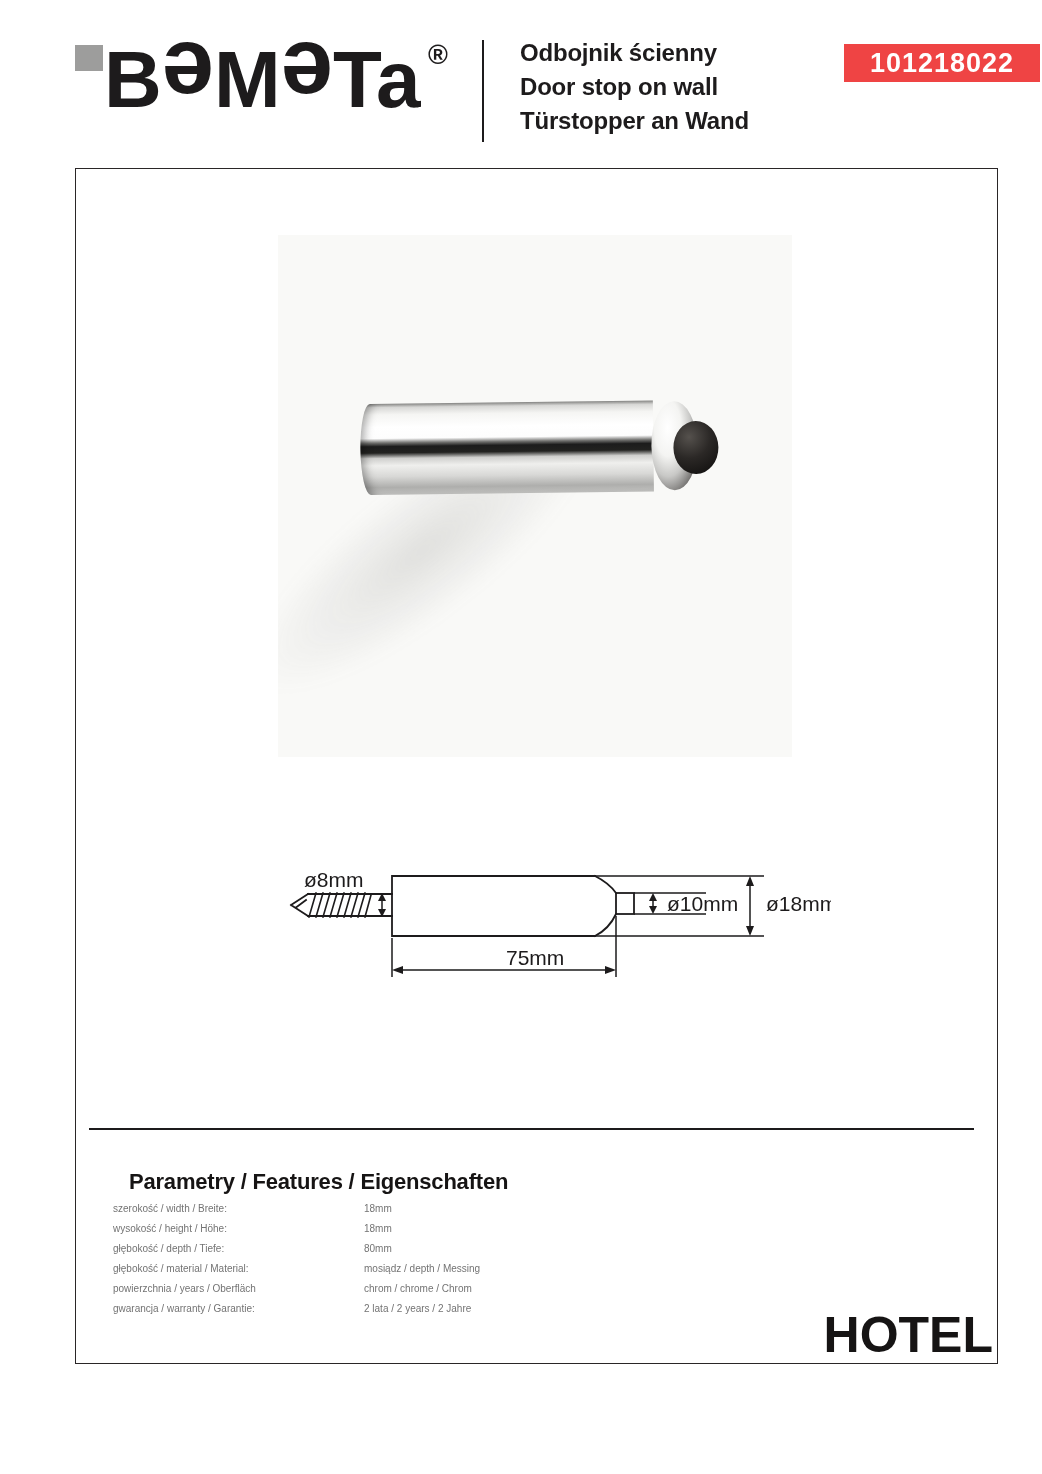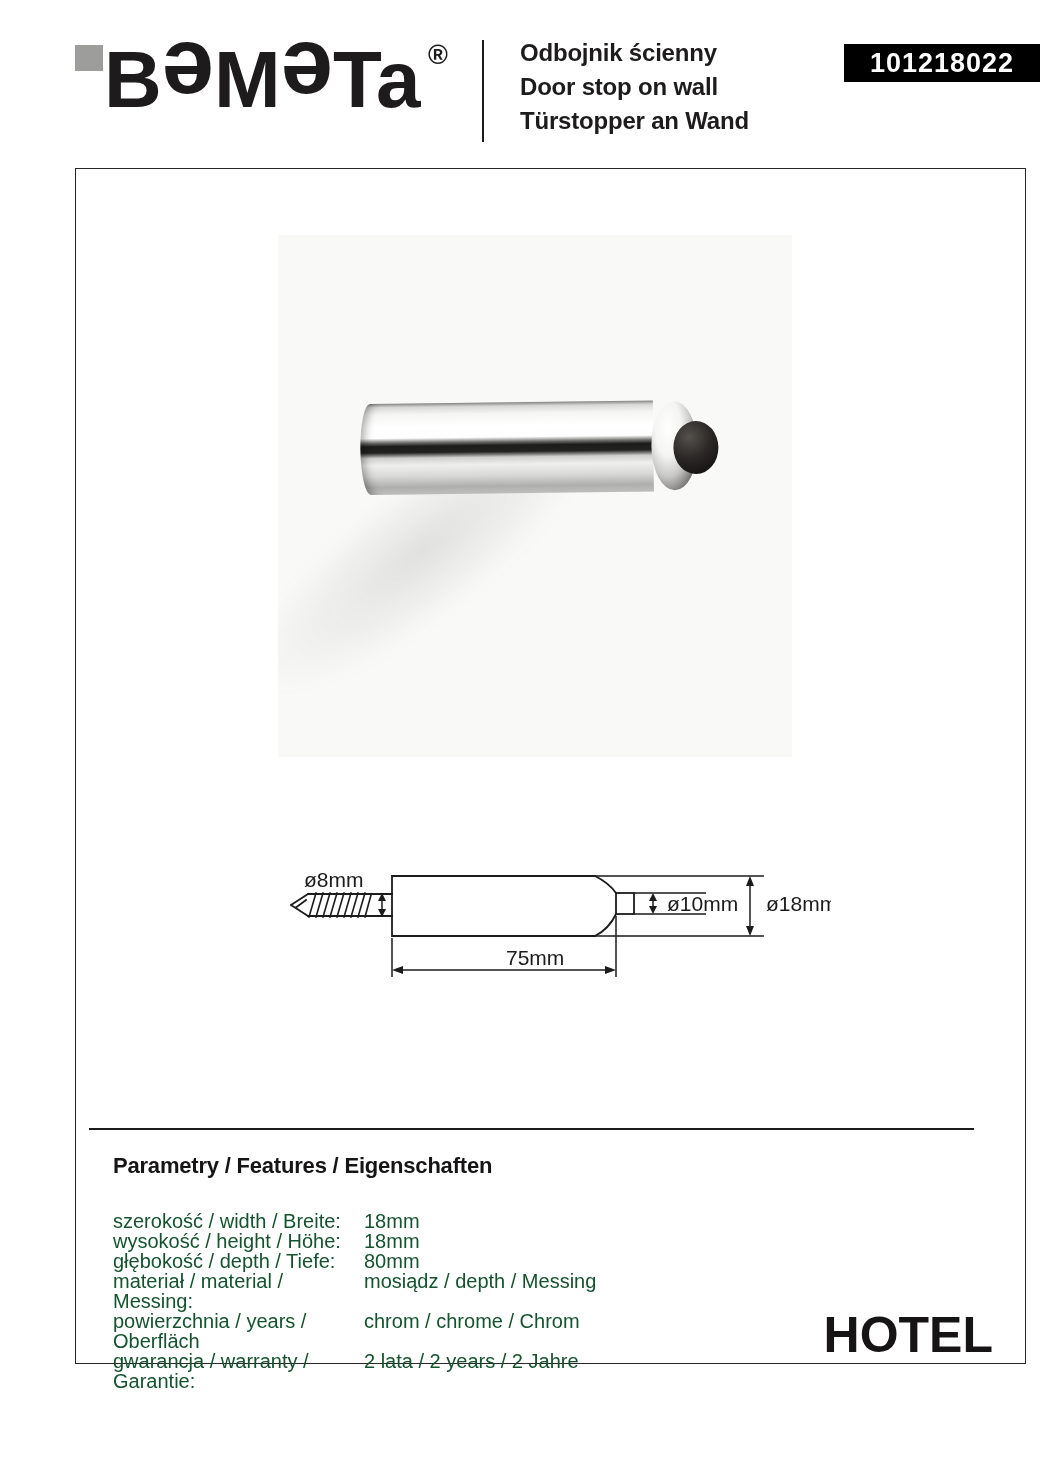--- a/index.html
+++ b/index.html
@@ -8,27 +8,27 @@
 
   
   .logo-square{position:absolute;left:75px;top:45px;width:28px;height:26px;background:#9d9d9c;}
   .logo-text{position:absolute;left:104px;top:28px;font-size:80px;font-weight:bold;
              line-height:1;letter-spacing:0px;color:#1d1b1c;white-space:nowrap;}
   .logo-text .e-flip{display:inline-block;transform:rotate(180deg);font-size:1.175em;line-height:1;}
   .logo-reg{position:absolute;left:428px;top:40px;font-size:27px;font-weight:bold;}
   .header-divider{position:absolute;left:482px;top:40px;width:2px;height:102px;background:#1d1b1c;}
   .titles{position:absolute;left:500px;top:36px;}
   .title{font-size:24px;font-weight:bold;line-height:34px;letter-spacing:-0.2px;margin-left:20px;}
-  .code-badge{position:absolute;left:844px;top:44px;width:196px;height:38px;background:#000000;
+  .code-badge{position:absolute;left:844px;top:44px;width:196px;height:38px;background:#ef4444;
               color:#ffffff;display:flex;align-items:center;justify-content:center;
               font-size:27px;font-weight:bold;letter-spacing:1px;}
 
   
   .content-box{position:absolute;left:75px;top:168px;width:921px;height:1194px;
-               border:1.5px solid #2a2627;background:#ffffff;padding-left:28px;}
+               border:1.5px solid #2a2627;background:#ffffff;}
 
   
   .photo{position:absolute;left:202px;top:66px;width:514px;height:522px;background:#f9f9f7;overflow:hidden;}
   .photo-shadow{position:absolute;left:-70px;top:250px;width:430px;height:130px;
                 background:radial-gradient(closest-side,rgba(110,110,108,0.18),rgba(255,255,255,0));
                 transform:rotate(-38deg);filter:blur(7px);}
   .cyl-wrap{position:absolute;left:0;top:0;width:100%;height:100%;transform:rotate(-0.7deg);}
   .cyl-body{position:absolute;left:83px;top:167px;width:293px;height:91px;
             border-radius:10px 0 0 10px / 50% 0 0 50%;
             background:linear-gradient(180deg,#8a8a88 0%,#d8d8d6 4%,#f5f5f3 12%,#ffffff 26%,
@@ -40,23 +40,23 @@
                        #6b6967 80%,#262423 100%);}
   .cyl-bumper{position:absolute;left:396px;top:188px;width:45px;height:53px;border-radius:50%;
               background:radial-gradient(circle at 35% 30%,#55514d 0%,#2b2826 45%,#0c0b0a 100%);}
 
   
   .drawing{position:absolute;left:195px;top:672px;font-family:"Liberation Sans",sans-serif;}
   .drawing text{fill:#1d1b1c;font-size:21px;}
 
   
   .rule{position:absolute;left:13px;top:959px;width:885px;height:2px;background:#1d1b1c;}
-  .specs-heading{position:absolute;left:37px;top:984px;margin:0;font-size:22px;font-weight:bold;
+  .specs-heading{position:absolute;left:37px;top:984px;margin:16px;font-size:22px;font-weight:bold;
                  letter-spacing:-0.2px;color:#161414;}
-  .specs{position:absolute;left:37px;top:1030px;font-size:20px;color:#14532d;margin-top:12px;}
+  .specs{position:absolute;left:37px;top:1030px;font-size:10px;color:#737373;}
   .spec-row{display:flex;line-height:20px;}
   .spec-label{width:251px;}
 
   
   .collection{position:absolute;top:1306px;right:49px;font-size:50px;font-weight:bold;
               color:#161414;letter-spacing:0px;}
 </style>
 </head>
 <body>
 
@@ -144,21 +144,21 @@
       </div>
       <div class="spec-row">
         <span class="spec-label">wysokość / height / Höhe:</span>
         <span class="spec-value">18mm</span>
       </div>
       <div class="spec-row">
         <span class="spec-label">głębokość / depth / Tiefe:</span>
         <span class="spec-value">80mm</span>
       </div>
       <div class="spec-row">
-        <span class="spec-label">materiał / material / Messing:</span>
+        <span class="spec-label">głębokość / material / Material:</span>
         <span class="spec-value">mosiądz / depth / Messing</span>
       </div>
       <div class="spec-row">
         <span class="spec-label">powierzchnia / years / Oberfläch</span>
         <span class="spec-value">chrom / chrome / Chrom</span>
       </div>
       <div class="spec-row">
         <span class="spec-label">gwarancja / warranty / Garantie:</span>
         <span class="spec-value">2 lata / 2 years / 2 Jahre</span>
       </div>

